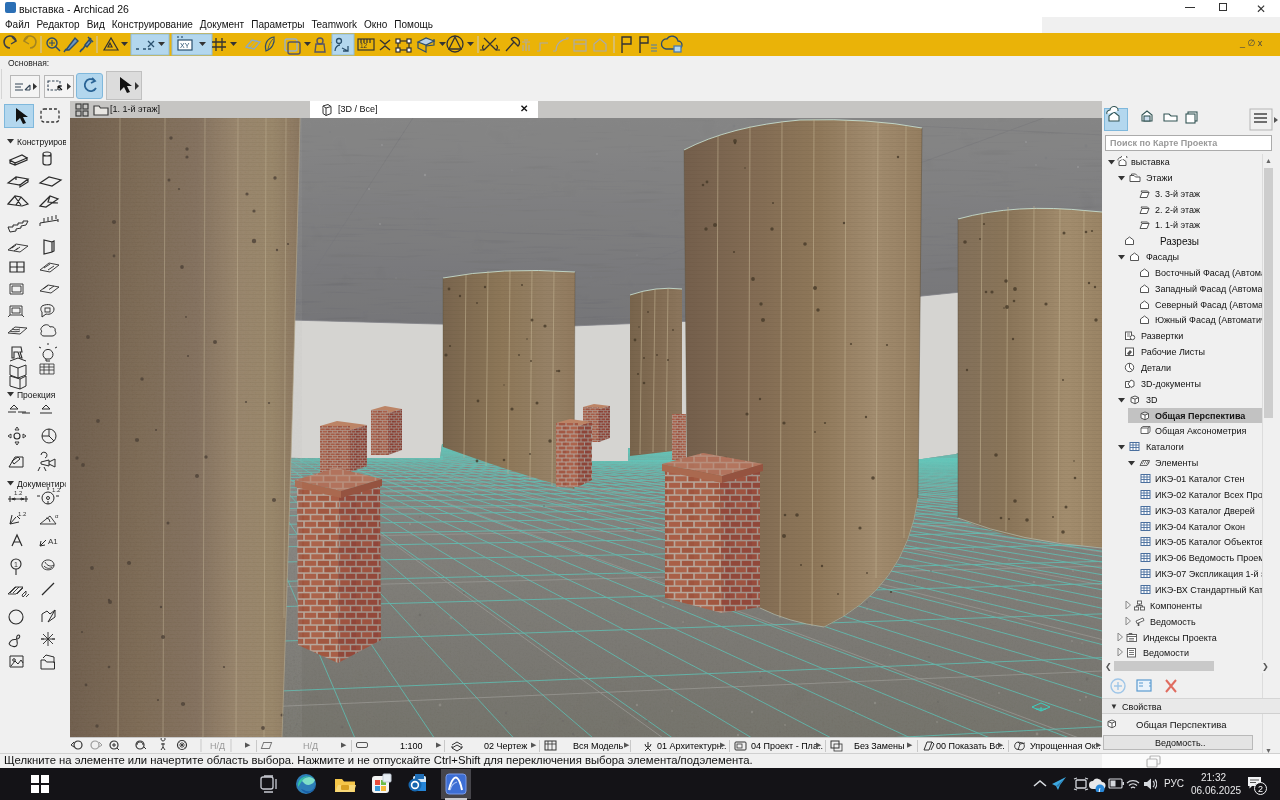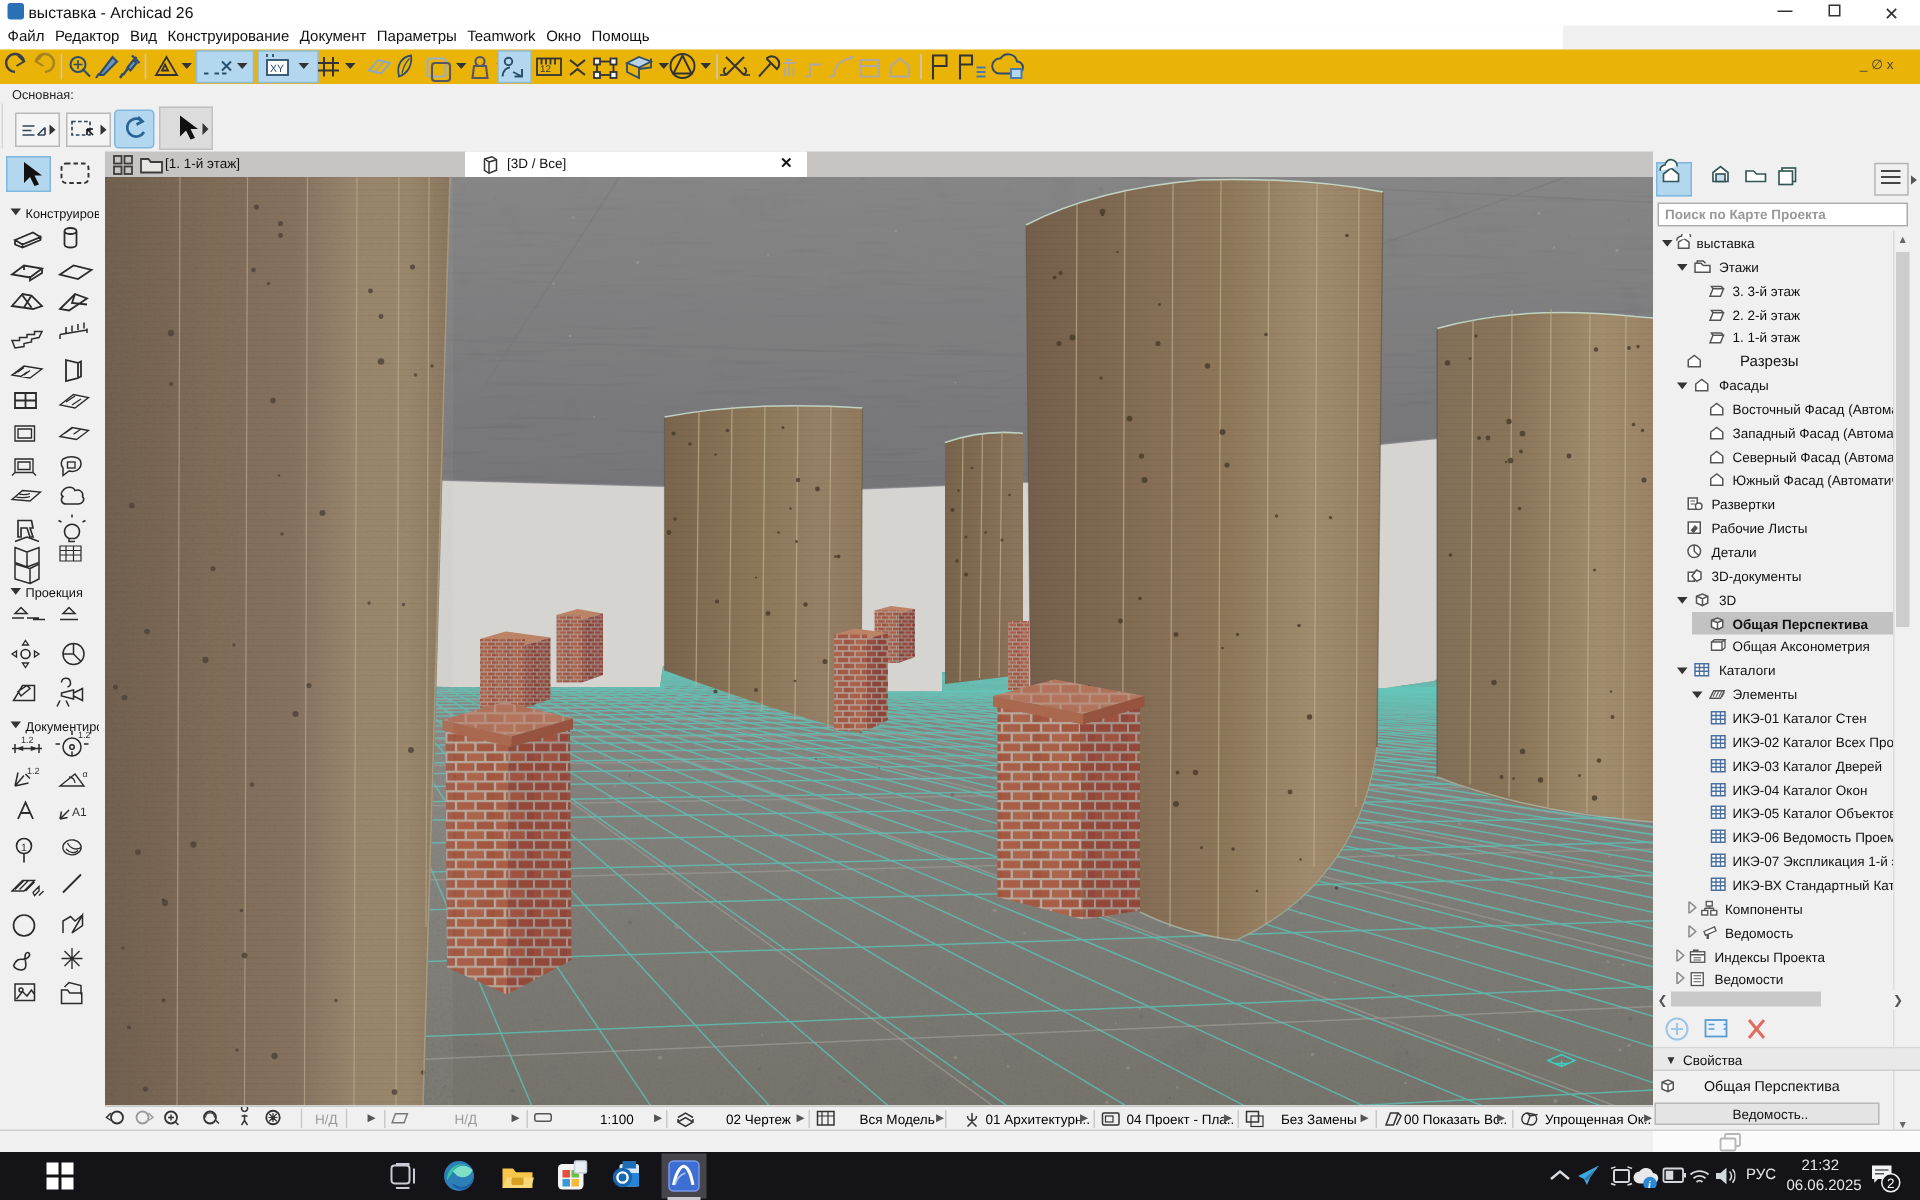--- a/index.html
+++ b/index.html
@@ -1542,21 +1542,21 @@
 <div style="position:absolute;left:0;top:613px;width:178px;height:21px;">
  <svg width="12" height="12" style="position:absolute;left:4px;top:4px;">
         <use href="#s-3dbox"></use>
       </svg>
  <span style="position:absolute;left:34px;top:5px;font-size:9.5px;color:#111;">Общая Перспектива</span>
 </div>
 <div style="position:absolute;left:1px;top:634px;width:150px;height:15px;background:#e4e4e4;border:1px solid #b9b9b9;">
  <span style="position:absolute;left:51px;top:2px;font-size:9px;color:#111;">Ведомость..</span>
 </div>
 </div>
-<div id="statusbar">
+<div id="statusbar"><span style="margin-left:4px;">Щелкните на элементе или начертите область выбора. Нажмите и не отпускайте Ctrl+Shift для переключения выбора элемента/подэлемента.</span>
 <div style="position:absolute;right:0;top:0;width:178px;height:15px;background:#fbfbfb;">
 <svg width="16" height="13" style="position:absolute;left:44px;top:1px;">
         <rect x="4" y="1" width="10" height="8" rx="1" fill="none" stroke="#b5b5b5" stroke-width="1.2"></rect>
         <rect x="1" y="4" width="10" height="8" rx="1" fill="#fbfbfb" stroke="#b5b5b5" stroke-width="1.2"></rect>
       </svg>
 <span style="position:absolute;left:68px;top:2px;font-size:10px;color:#bcbcbc;margin-top:16px;">GRAPHISOFT ID</span>
 </div></div>
 <div id="taskbar">
 <svg width="20" height="20" style="position:absolute;left:30px;top:6px;">
       <g fill="#fff">

